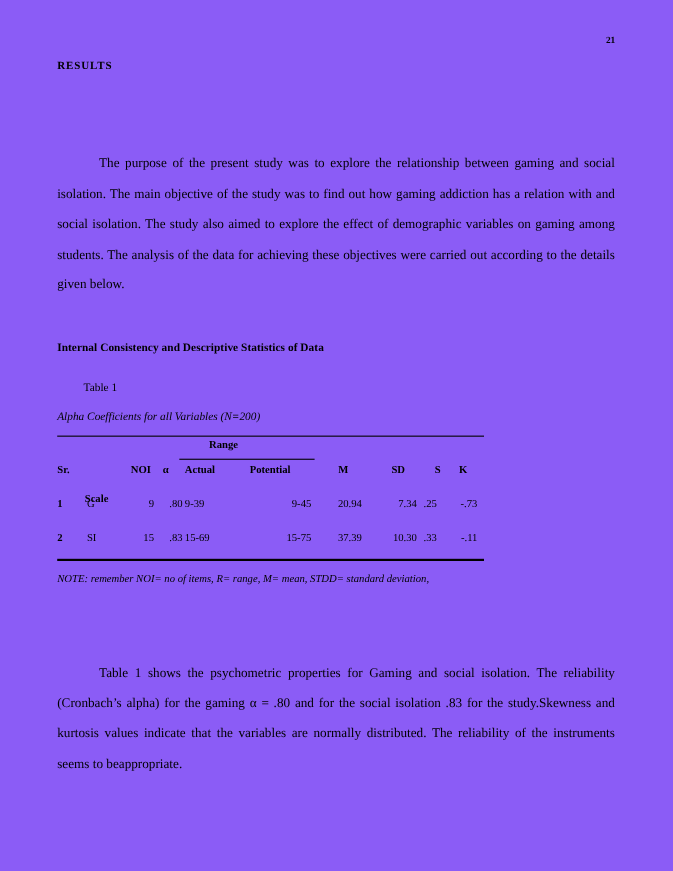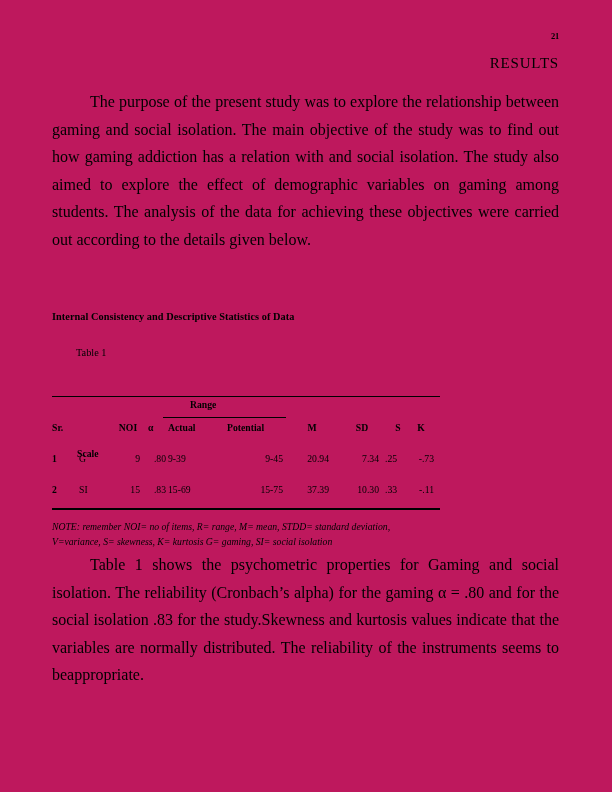--- a/index.html
+++ b/index.html
@@ -13,50 +13,51 @@
     position: relative;
     font-family: "Liberation Serif", "DejaVu Serif", serif;
     color: #000000;
     overflow: hidden;
   }
   .page {
     position: absolute;
     left: 0; top: 0;
     width: 612px;
     height: 792px;
-    background: #be185d;
+    background: #8b5cf6;
   }
   .pagenum {
     position: absolute;
     left: 52px;
     top: 31px;
     width: 507px;
     text-align: right;
     font-size: 8.5px;
     font-weight: bold;
     letter-spacing: -0.2px;
   }
   .doc-title {
     position: absolute;
     left: 52px;
     top: 55px;
     width: 507px;
-    text-align: right;
-    font-size: 15px;
-    font-weight: normal;
+    text-align: left;
+    font-size: 10px;
+    font-weight: bold;
     letter-spacing: 0.8px;
   }
   .para {
     position: absolute;
     left: 52px;
     width: 507px;
-    font-size: 16px;
+    font-size: 12px;
     line-height: 27.5px;
     text-align: justify;
     text-justify: inter-word;
+    margin-top: 47px;
   }
   .para.p1 { top: 88px; }
   .para .indent { display: inline-block; width: 38px; }
 
   .section-head {
     position: absolute;
     left: 52px;
     top: 311px;
     font-size: 10.3px;
     font-weight: bold;
@@ -153,20 +154,21 @@
   <div class="pagenum">21</div>
 
   <div class="doc-title">RESULTS</div>
 
   <div class="para p1"><span class="indent"></span><span>The purpose of the present study was to explore the relationship between gaming and social isolation. The main objective of the study was to find out how gaming addiction has a relation with and social isolation. The study also aimed to explore the effect of demographic variables on gaming among students. The analysis of the data for achieving these objectives were carried out according to the details given below.</span></div>
 
   <div class="section-head">Internal Consistency and Descriptive Statistics of Data</div>
 
   <div class="table-label">Table 1</div>
 
+  <div class="table-caption">Alpha Coefficients for all Variables (N=200)</div>
 
   <div class="tbl-wrap">
     <div class="rule rule-top"></div>
     <div class="rule rule-range"></div>
     <div class="rule rule-bottom"></div>
 
     <div class="rowline hdr-range">
       <span class="c">Range</span>
     </div>
 
@@ -205,18 +207,17 @@
       <span class="c-pot">15-75</span>
       <span class="c-m">37.39</span>
       <span class="c-sd">10.30</span>
       <span class="c-s">.33</span>
       <span class="c-k">-.11</span>
     </div>
   </div>
 
   <div class="tbl-note">
     <div>NOTE: remember NOI= no of items, R= range, M= mean, STDD= standard deviation,</div>
-    <div>V=variance, S= skewness, K= kurtosis G= gaming, SI= social isolation</div>
   </div>
 
   <div class="para p2"><span class="indent"></span><span>Table 1 shows the psychometric properties for Gaming and social isolation. The reliability (Cronbach’s alpha) for the gaming α = .80 and for the social isolation .83 for the study.Skewness and kurtosis values indicate that the variables are normally distributed. The reliability of the instruments seems to beappropriate.</span></div>
 
 </div>
 
 </body></html>

